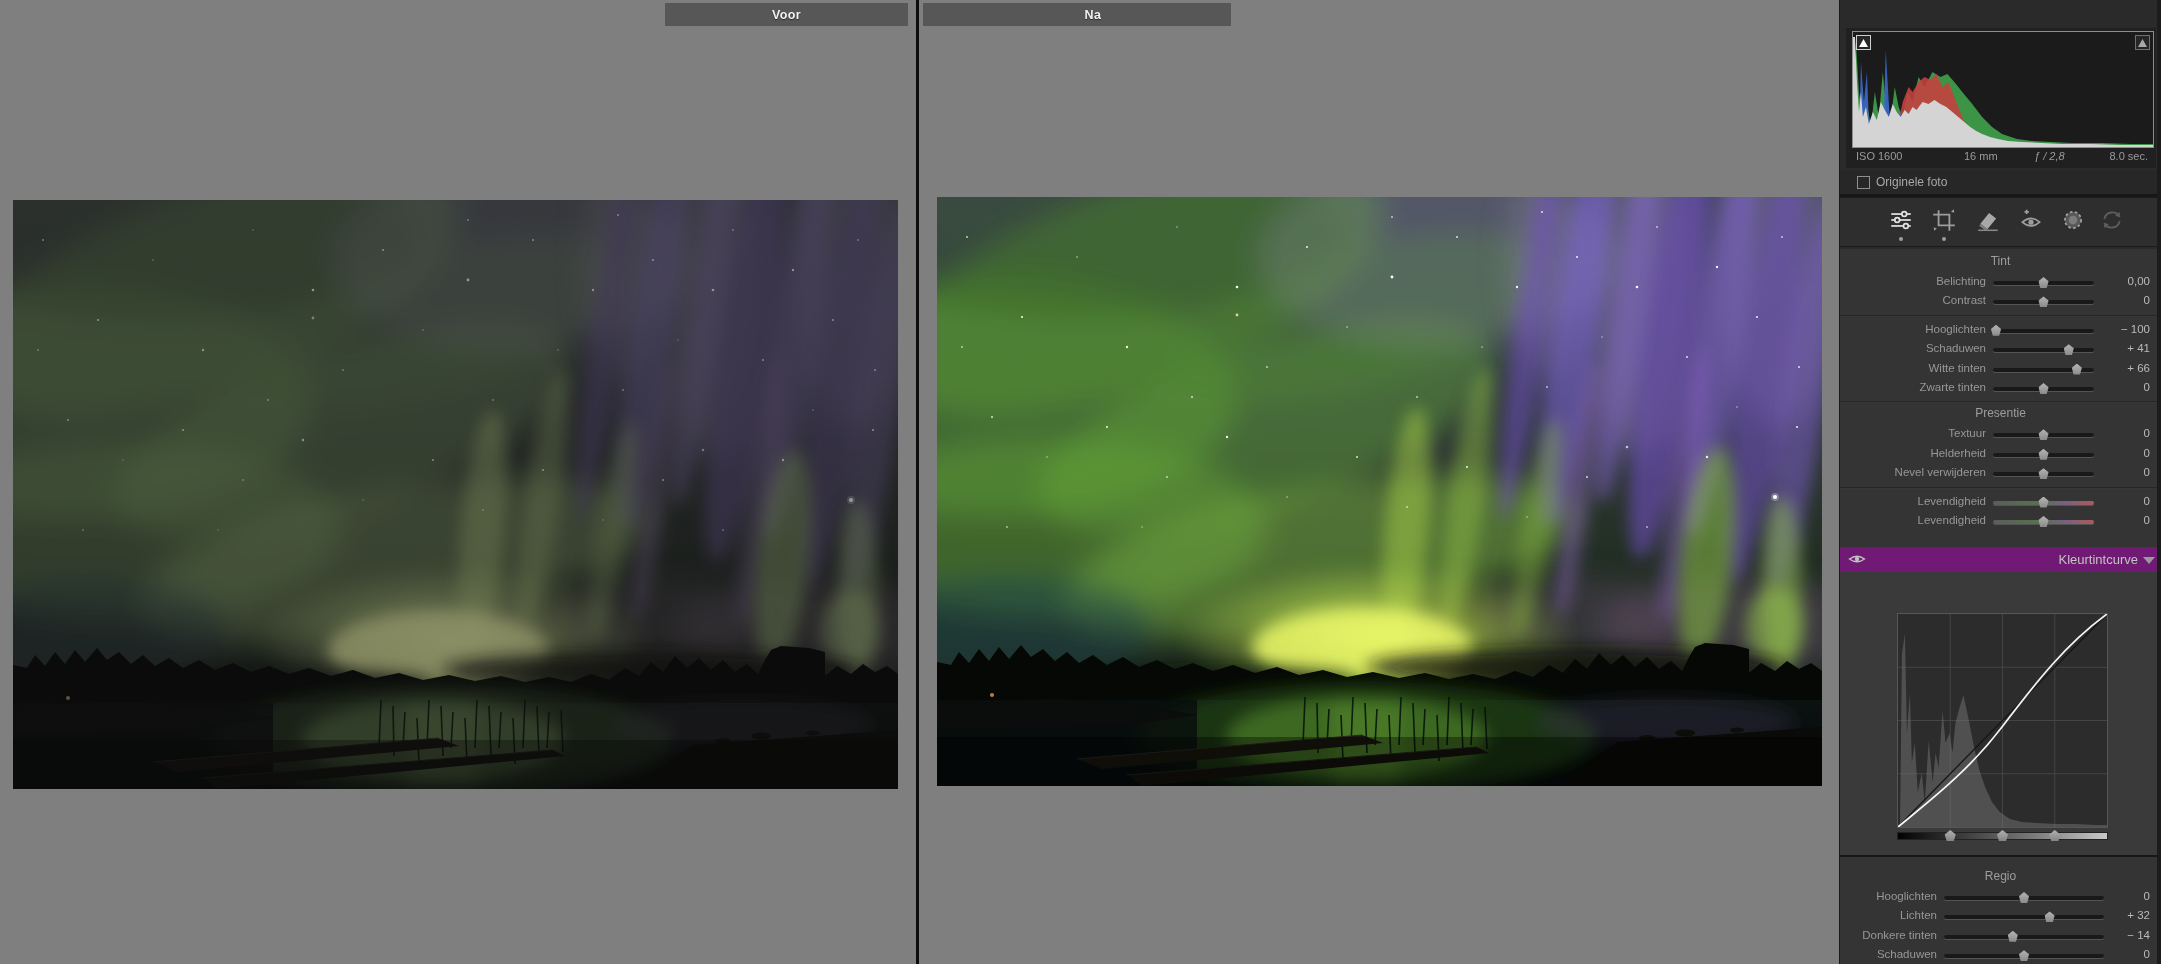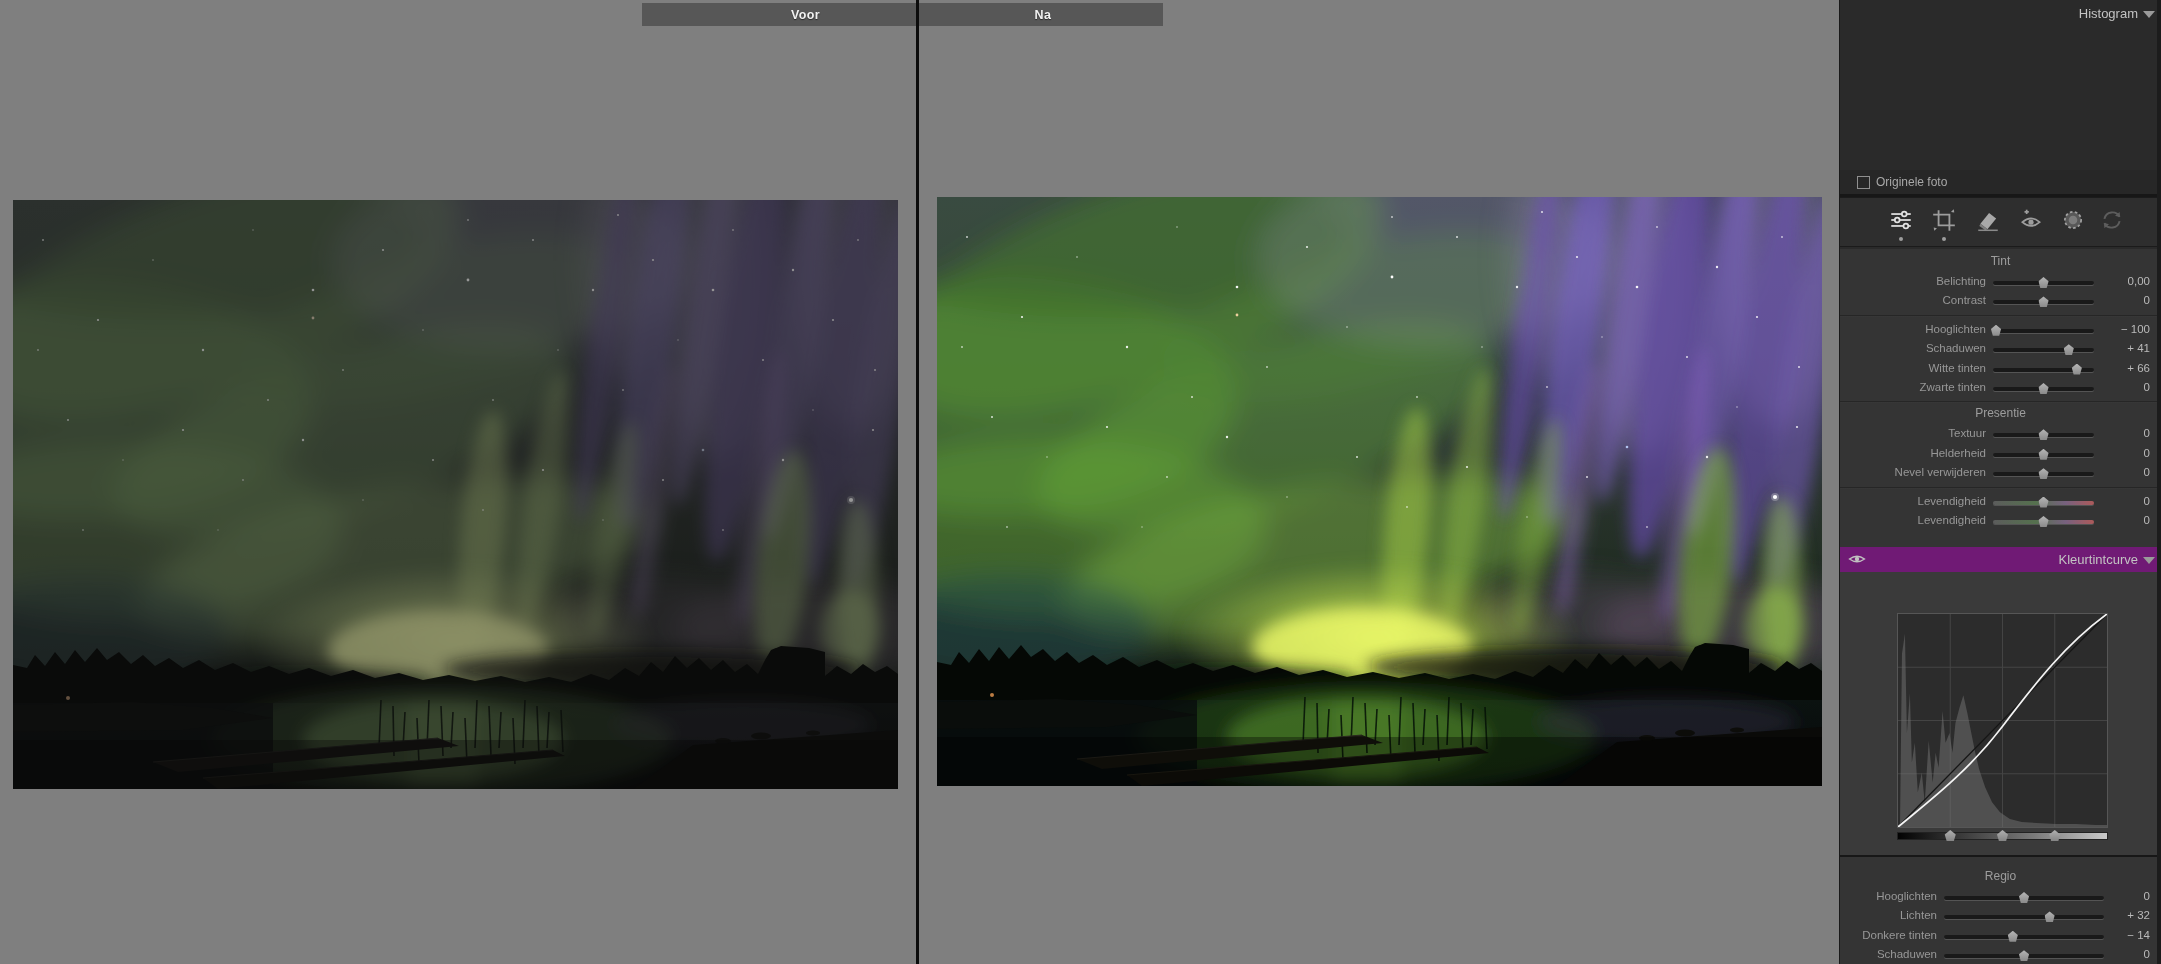--- a/index.html
+++ b/index.html
@@ -9,22 +9,22 @@
     font-family:"Liberation Sans", sans-serif;
     -webkit-font-smoothing:antialiased;
   }
   
   .compare-bar{
     position:absolute;top:3px;height:23px;background:#575757;
     color:#f1f1f1;font-size:12.5px;font-weight:bold;letter-spacing:.4px;
     display:flex;align-items:center;justify-content:center;
     text-shadow:0 1px 1px rgba(0,0,0,.55);
   }
-  #voor-bar{left:642px;width:243px;padding-left:42px;}
-  #na-bar{left:923px;width:240px;}
+  #voor-bar{left:665px;width:243px;}
+  #na-bar{left:923px;width:276px;padding-left:32px;}
   .pane-divider{position:absolute;left:916px;top:0;width:3px;height:964px;background:#0c0c0c;}
   .photo{position:absolute;width:885px;height:589px;overflow:hidden;background:#101510;}
   #photo-before{left:13px;top:200px;filter:saturate(.52) brightness(.6) contrast(.95);}
   #photo-after{left:937px;top:197px;}
   .photo svg{display:block;width:885px;height:589px;}
 
   
   .panel{
     position:absolute;left:1839px;top:0;width:322px;height:964px;
     background:#2a2a2a;border-left:1px solid #191919;box-sizing:border-box;
@@ -286,25 +286,43 @@
     </svg>
 </div>
 <div class="photo" id="photo-after">
   <svg viewBox="0 0 885 589">
       <use href="#aurora-scene" xlink:href="#aurora-scene"></use>
     </svg>
 </div>
 
 <div class="panel">
 
-  <div class="panel-head" style="top:0;">
-    <span class="ph-title">Histogram</span>
-    <span class="tri-down"></span>
-  </div>
-
+
+  <div class="hist-wrap">
+    <div class="hist-box">
+      <svg viewBox="0 0 302 115" preserveAspectRatio="none">
+        <path fill="#3fa04a" opacity="0.92" d="M0,115 L0,100 L3,10 L6,60 L10,90 L14,70 L18,95 L22,60 L26,85 L30,40 L34,80 L38,88 L42,55 L46,75 L50,85 L55,60 L60,70 L66,45 L72,55 L80,40 L88,45 L95,42 L102,50 L110,60 L120,72 L130,85 L140,95 L150,102 L165,107 L180,109 L200,110 L220,111 L250,111 L280,112 L302,112 L302,115 Z"></path>
+        <path fill="#c84040" opacity="0.88" d="M40,115 L44,100 L50,70 L56,55 L60,60 L66,50 L72,45 L78,48 L84,42 L90,55 L96,50 L102,65 L108,80 L114,95 L120,105 L126,110 L132,113 L140,115 Z"></path>
+        <path fill="#3b68c8" opacity="0.92" d="M6,115 L8,30 L11,70 L14,40 L16,90 L20,100 L24,110 L26,115 Z M28,115 L31,85 L33,18 L36,70 L38,100 L40,115 Z M44,115 L46,95 L48,80 L50,95 L52,115 Z"></path>
+        <path fill="#d4d4d4" d="M0,115 L0,5 L2,5 L4,50 L6,80 L8,60 L10,85 L13,75 L16,92 L20,80 L24,88 L28,70 L32,78 L36,85 L40,72 L44,80 L48,85 L52,78 L56,82 L60,75 L64,78 L70,70 L76,72 L82,68 L88,72 L94,75 L100,80 L106,85 L112,90 L118,95 L124,99 L130,102 L138,105 L146,107 L156,109 L170,110 L190,111 L210,112 L240,112 L270,113 L302,113 L302,115 Z"></path>
+      </svg>
+      <div class="clip-btn" id="clip-shadows">
+          <span class="tri"></span>
+        </div>
+      <div class="clip-btn" id="clip-highlights">
+          <span class="tri"></span>
+        </div>
+    </div>
+    <div class="hist-meta">
+      <span class="m-iso">ISO 1600</span>
+      <span class="m-focal">16 mm</span>
+      <span class="m-aperture">ƒ / 2,8</span>
+      <span class="m-shutter">8.0 sec.</span>
+    </div>
+  </div>
 
   <div class="orig-row">
     <span class="checkbox"></span>
     <span class="orig-label">Originele foto</span>
   </div>
   <div class="hsep" style="top:194px"></div>
 
   <div class="toolstrip">
     <span class="tool" style="left:48px">
       <svg viewBox="0 0 24 24" stroke="#e2e2e2" stroke-width="1.6" fill="none">

